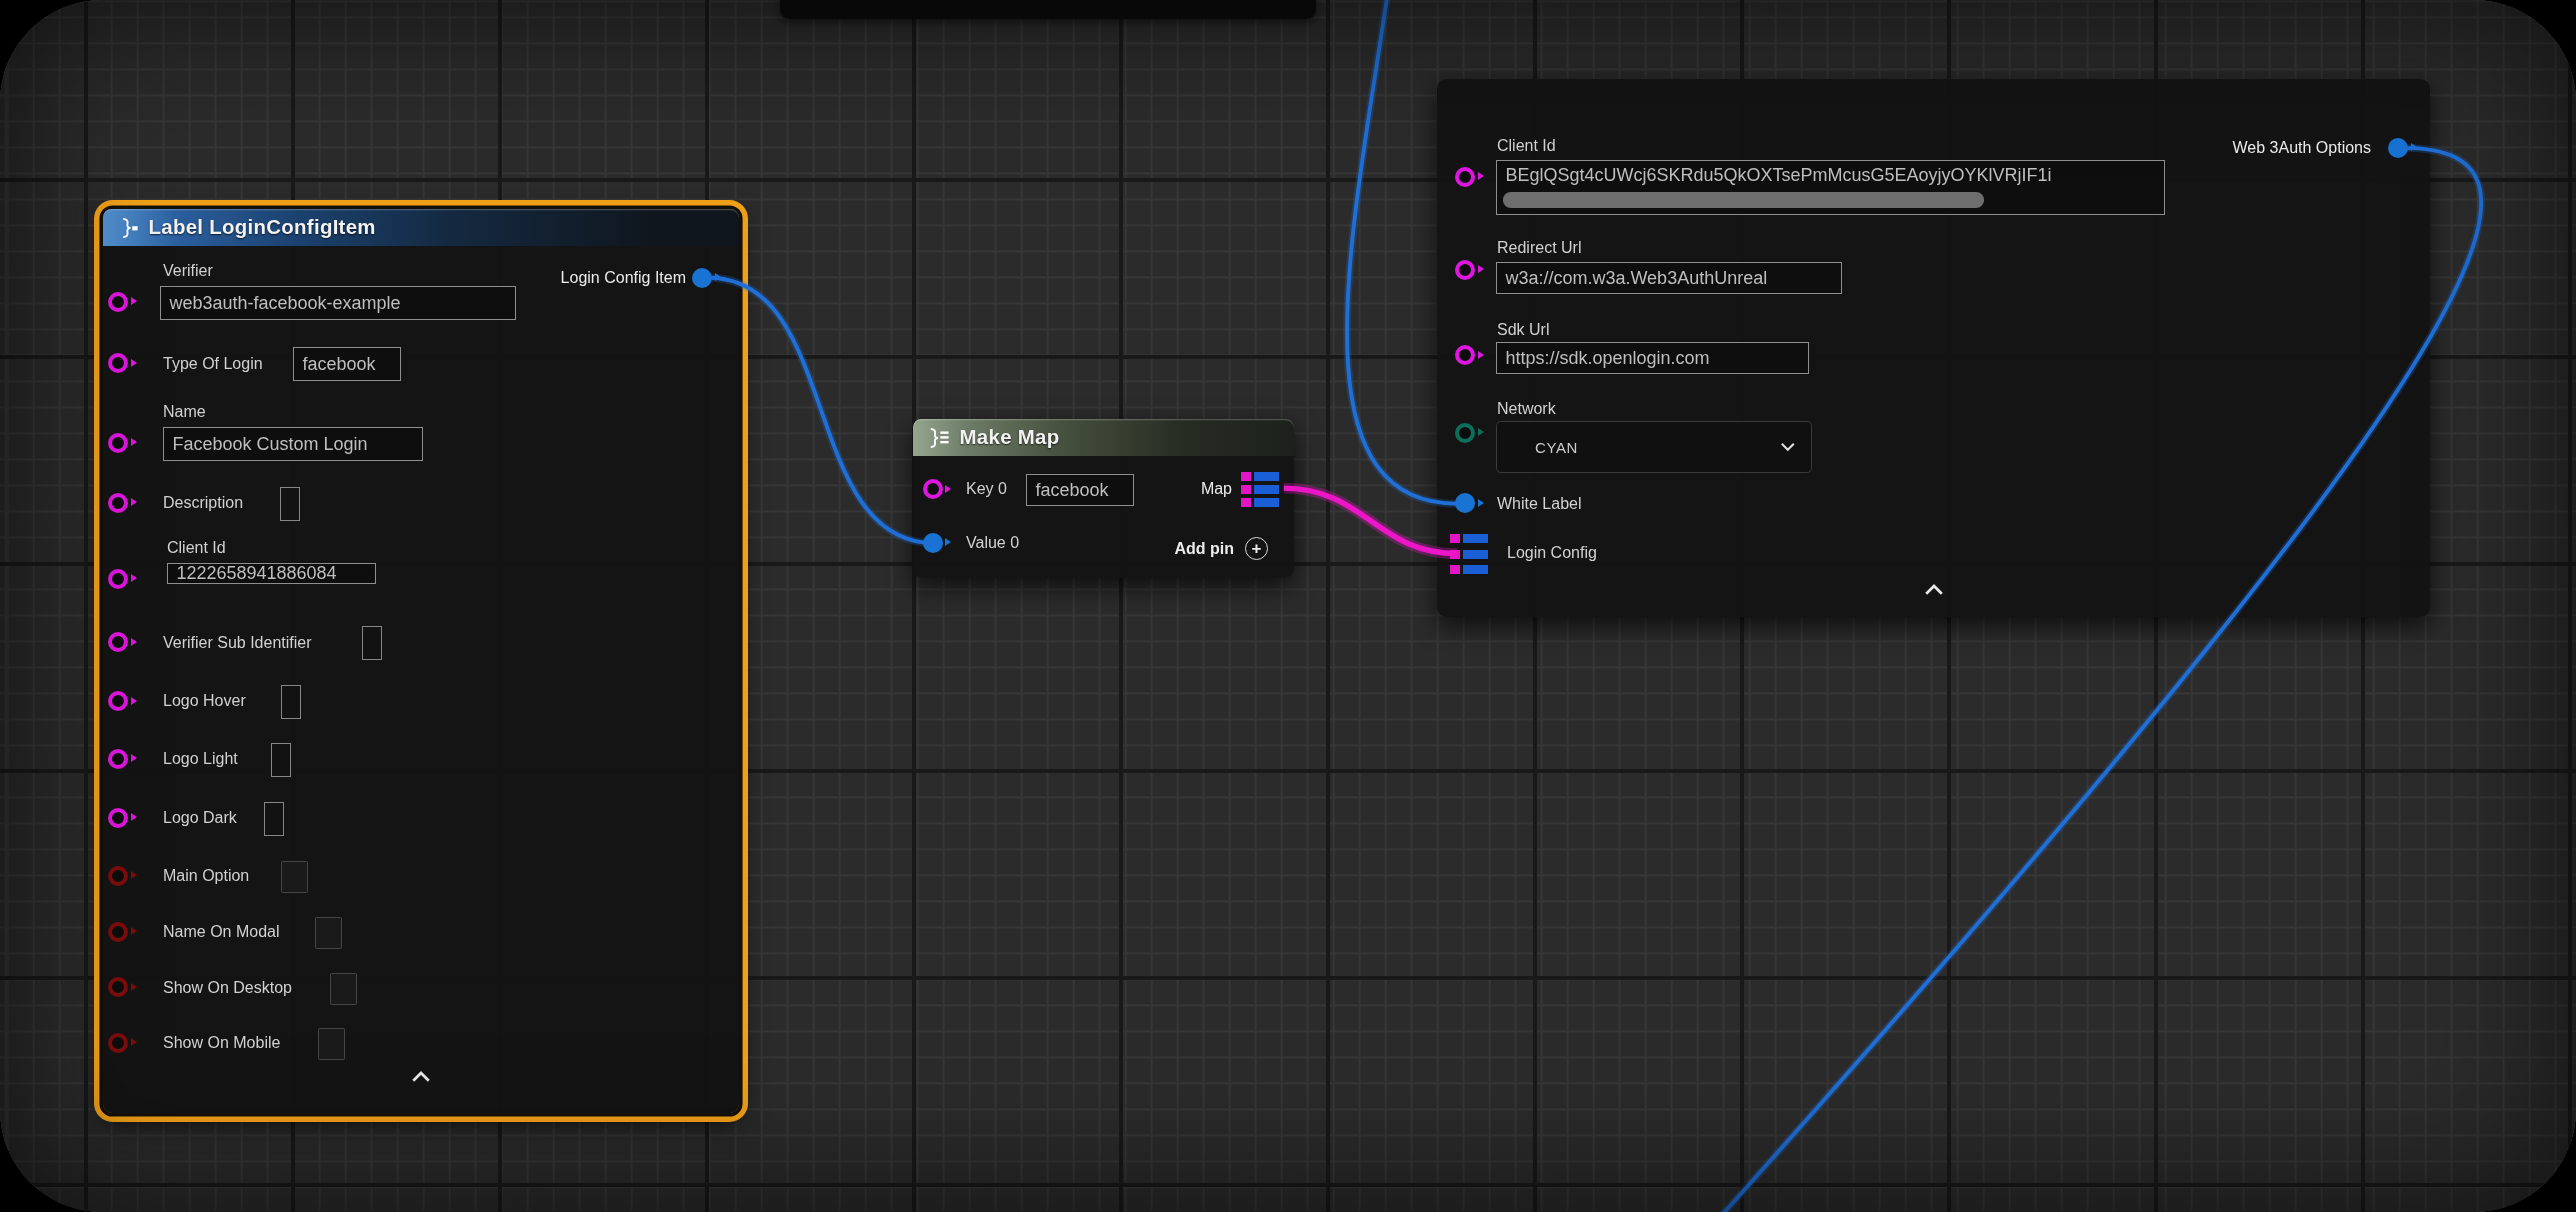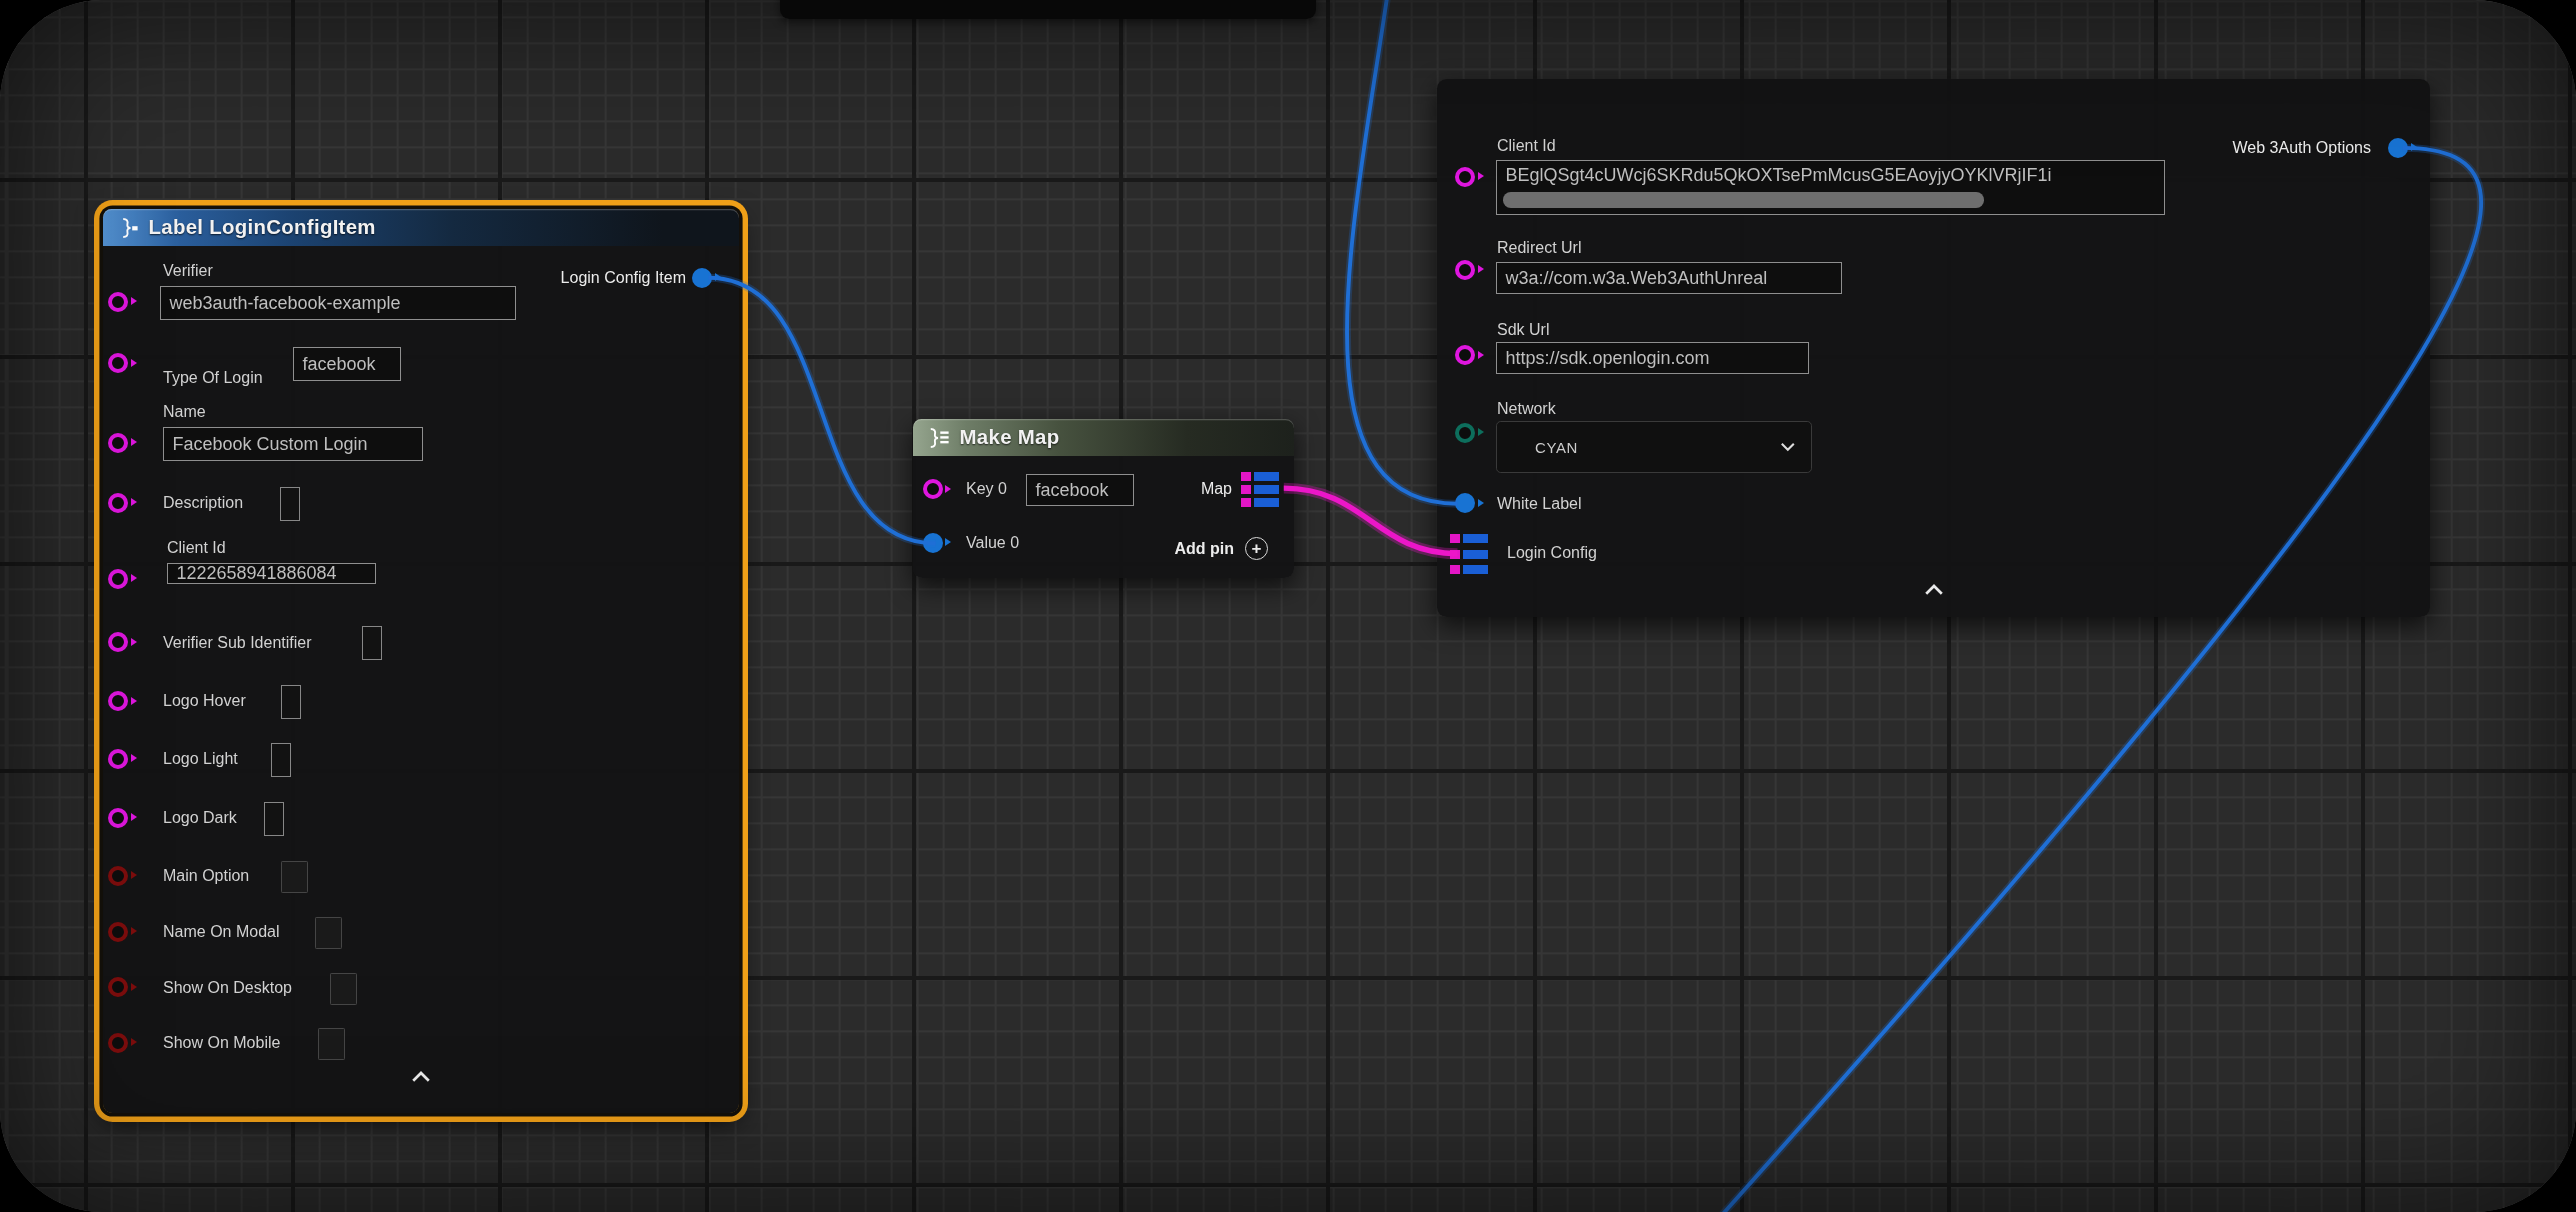--- a/index.html
+++ b/index.html
@@ -73,21 +73,21 @@
 
     <span class="pin-ring" style="left:4.8px;top:83px;"></span>
     <span class="wedge" style="left:28px;top:88px;"></span>
     <span class="lbl" style="left:60px;top:53px;">Verifier</span>
     <div class="tbox" style="left:44px;top:77px;width:356px;height:34px;margin-left:13px;">
       <span>web3auth-facebook-example</span>
     </div>
 
     <span class="pin-ring" style="left:4.8px;top:144px;"></span>
     <span class="wedge" style="left:28px;top:150px;"></span>
-    <span class="lbl" style="left:60px;top:160px;">Type Of Login</span>
+    <span class="lbl" style="left:60px;top:146px;">Type Of Login</span>
     <div class="tbox" style="left:190px;top:138px;width:108px;height:34px;">
       <span>facebook</span>
     </div>
 
     <span class="pin-ring" style="left:4.8px;top:224px;"></span>
     <span class="wedge" style="left:28px;top:229px;"></span>
     <span class="lbl" style="left:60px;top:194px;">Name</span>
     <div class="tbox" style="left:60px;top:218px;width:260px;height:34px;">
       <span>Facebook Custom Login</span>
     </div>

